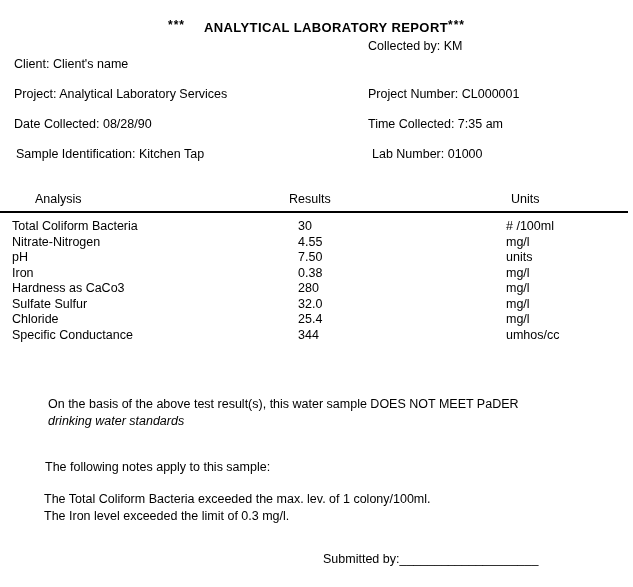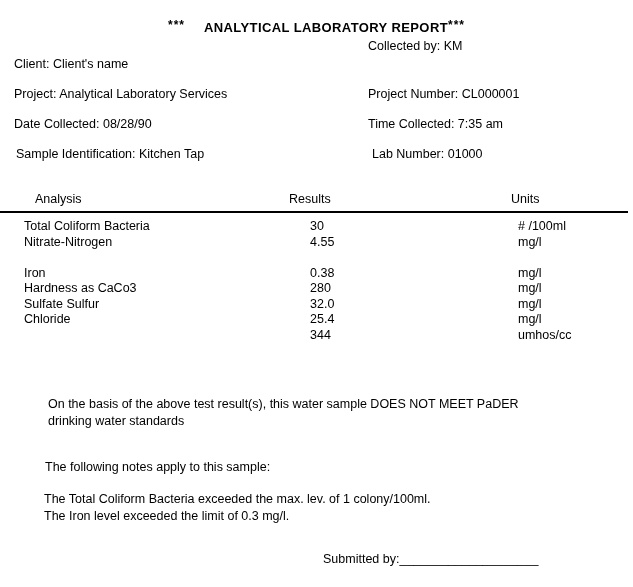--- a/index.html
+++ b/index.html
@@ -38,21 +38,21 @@
   .rule {
     position: absolute;
     left: 0;
     top: 211px;
     width: 628px;
     height: 1.5px;
     background: #000000;
   }
   .t-row {
     position: absolute;
-    left: 12px;
+    left: 0;
     width: 547px;
     height: 15.5px;
   }
   .t-row .c1 { position: absolute; left: 12px;  top: 0; white-space: nowrap; }
   .t-row .c2 { position: absolute; left: 298px; top: 0; white-space: nowrap; }
   .t-row .c3 { position: absolute; left: 506px; top: 0; white-space: nowrap; }
   .conclusion-line { line-height: 17px; }
   .note-line { line-height: 16.5px; }
 </style>
 </head>
@@ -85,20 +85,25 @@
   <div class="t-row" style="top:219px;">
     <span class="c1">Total Coliform Bacteria</span>
     <span class="c2">30</span>
     <span class="c3"># /100ml</span>
   </div>
   <div class="t-row" style="top:234.5px;">
     <span class="c1">Nitrate-Nitrogen</span>
     <span class="c2">4.55</span>
     <span class="c3">mg/l</span>
   </div>
+  <div class="t-row" style="top:250px;">
+    <span class="c1">pH</span>
+    <span class="c2">7.50</span>
+    <span class="c3">units</span>
+  </div>
   <div class="t-row" style="top:265.5px;padding-left:24px;">
     <span class="c1">Iron</span>
     <span class="c2">0.38</span>
     <span class="c3">mg/l</span>
   </div>
   <div class="t-row" style="top:281px;">
     <span class="c1">Hardness as CaCo3</span>
     <span class="c2">280</span>
     <span class="c3">mg/l</span>
   </div>
@@ -106,26 +111,27 @@
     <span class="c1">Sulfate Sulfur</span>
     <span class="c2">32.0</span>
     <span class="c3">mg/l</span>
   </div>
   <div class="t-row" style="top:312px;">
     <span class="c1">Chloride</span>
     <span class="c2">25.4</span>
     <span class="c3">mg/l</span>
   </div>
   <div class="t-row" style="top:327.5px;">
+    <span class="c1">Specific Conductance</span>
     <span class="c2">344</span>
     <span class="c3">umhos/cc</span>
   </div>
 
   <div class="abs conclusion-line" style="left:48px; top:396px;">On the basis of the above test result(s), this water sample DOES NOT MEET PaDER</div>
-  <div class="abs conclusion-line" style="left:48px; top:413px;">drinking water standards</div>
+  <div class="abs conclusion-line" style="left:48px; top:413px;font-style:italic;">drinking water standards</div>
 
   <div class="abs note-line" style="left:45px; top:459px;">The following notes apply to this sample:</div>
   <div class="abs note-line" style="left:44px; top:491px;">The Total Coliform Bacteria exceeded the max. lev. of 1 colony/100ml.</div>
   <div class="abs note-line" style="left:44px; top:507.5px;">The Iron level exceeded the limit of 0.3 mg/l.</div>
 
   <div class="abs" style="left:323px; top:552px;">
     <span>Submitted by:</span><span>____________________</span>
   </div>
 
 </div>

